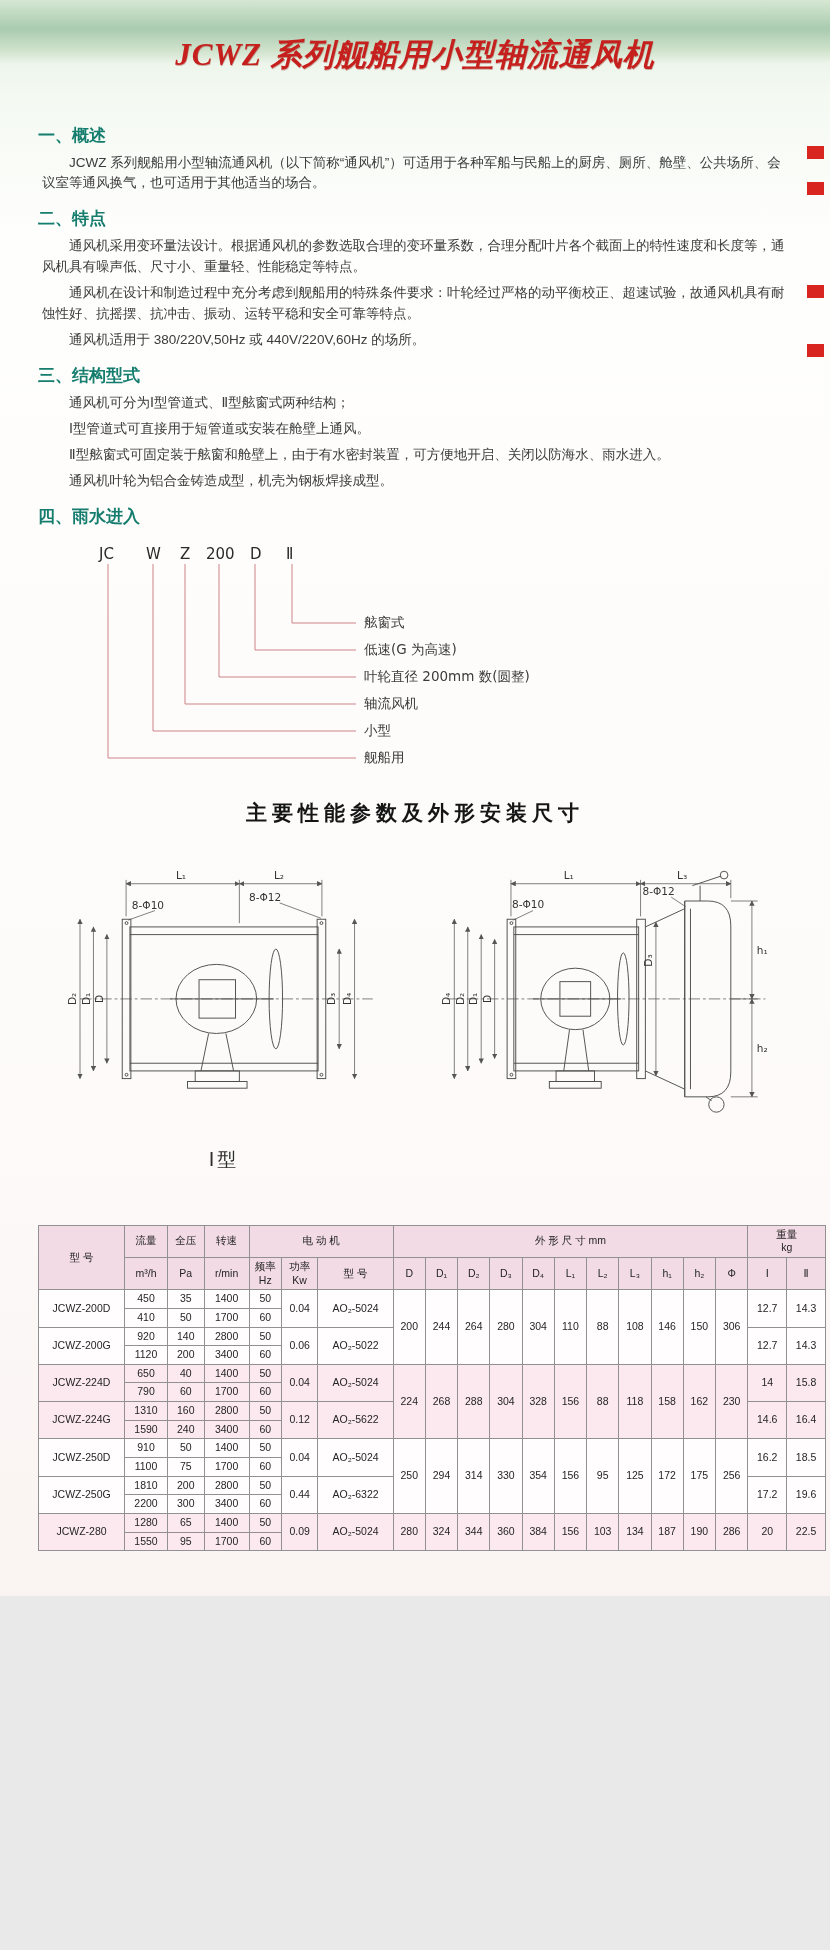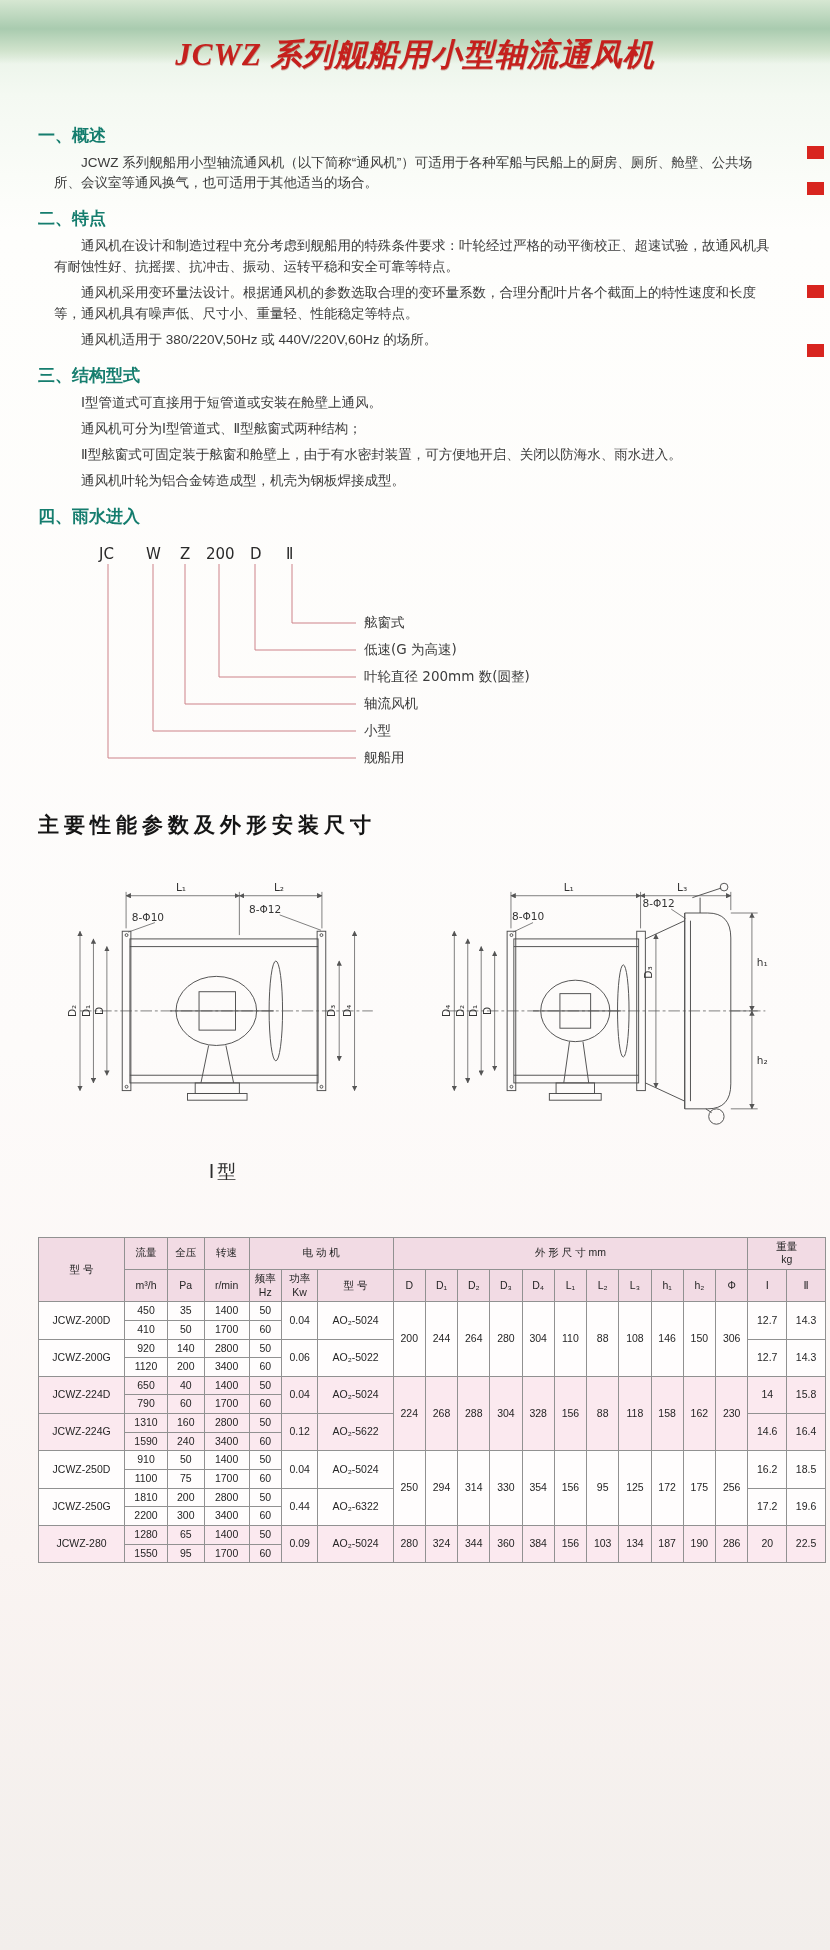--- a/index.html
+++ b/index.html
@@ -1,31 +1,31 @@
 <!DOCTYPE html>
 <html><head>
 <meta charset="utf-8">
 <style>
   html,body{margin:0;padding:0;}
   body{width:830px;font-family:"Liberation Sans","DejaVu Sans",sans-serif;background:#e9e9e9;}
-  .page{position:relative;width:830px;height:1950px;overflow:hidden;
+  .page{position:relative;width:830px;height:1596px;overflow:hidden;
     background:linear-gradient(180deg,#e0eedf 0px,#f4f9f2 95px,#fefefc 230px,#fdfbfa 1050px,#faf4f2 1550px,#f2eeeb 1950px);}
   .banner{position:absolute;top:0;left:0;width:100%;height:64px;
     background:linear-gradient(180deg,#d6e7d2 0%,#a9cbaf 45%,#cfe2cb 78%,rgba(240,246,238,0) 100%);}
   .doc-title{position:relative;padding-top:13px;text-align:center;
     font-family:"Liberation Serif","DejaVu Serif",serif;font-style:italic;font-weight:bold;
     font-size:31px;color:#c5201d;letter-spacing:1px;text-shadow:.5px .5px 0 rgba(140,25,18,.35);}
   .content{position:relative;padding:14px 38px 0 38px;}
   .sec-h{color:#157d6e;font-size:17px;font-weight:bold;margin:13px 0 6px;}
-  .para{font-size:13.5px;line-height:1.55;color:#3b3b3b;text-indent:2em;margin:0 16px 5px;}
+  .para{font-size:13.5px;line-height:1.55;color:#3b3b3b;text-indent:2em;margin:0 4px 5px;}
   .model-diagram{margin:13px 0 0 16px;}
   .code-text{font-size:15px;fill:#2a2a2a;}
   .label-text{font-size:13.5px;fill:#3b3b3b;}
   .connector{stroke:#cd8289;stroke-width:1;fill:none;}
-  .params-heading{text-align:left;font-size:21px;font-weight:bold;color:#151515;letter-spacing:5px;margin:26px 0 4px;}
+  .params-heading{text-align:center;font-size:21px;font-weight:bold;color:#151515;letter-spacing:5px;margin:14px 0 4px;}
   .drawings{display:flex;justify-content:space-between;padding:22px 0 0;}
   .drawing{width:372px;text-align:center;}
   .fan-svg{width:372px;height:288px;}
   .caption{font-size:19px;color:#2d2d2d;letter-spacing:3px;margin-top:2px;}
   .draw{stroke:#4e4e4e;stroke-width:1;fill:none;}
   .dimline{stroke:#5a5a5a;stroke-width:.8;fill:none;}
   .dlabel text{font-size:11px;fill:#333;}
   svg text{font-family:"DejaVu Sans",sans-serif;}
   .spec-table{table-layout:fixed;width:788px;margin:52px auto 0;border-collapse:collapse;background:#fffdfd;border:1.5px solid #787878;}
   .spec-table th,.spec-table td{border:1px solid #919191;font-size:10.5px;color:#252525;text-align:center;
@@ -43,29 +43,29 @@
 
   <div class="content">
 
     <section>
       <h2 class="sec-h">一、概述</h2>
       <p class="para">JCWZ 系列舰船用小型轴流通风机（以下简称“通风机”）可适用于各种军船与民船上的厨房、厕所、舱壁、公共场所、会议室等通风换气，也可适用于其他适当的场合。</p>
     </section>
 
     <section>
       <h2 class="sec-h">二、特点</h2>
+      <p class="para">通风机采用变环量法设计。根据通风机的参数选取合理的变环量系数，合理分配叶片各个截面上的特性速度和长度等，通风机具有噪声低、尺寸小、重量轻、性能稳定等特点。</p>
       <p class="para">通风机在设计和制造过程中充分考虑到舰船用的特殊条件要求：叶轮经过严格的动平衡校正、超速试验，故通风机具有耐蚀性好、抗摇摆、抗冲击、振动、运转平稳和安全可靠等特点。</p>
-      <p class="para">通风机采用变环量法设计。根据通风机的参数选取合理的变环量系数，合理分配叶片各个截面上的特性速度和长度等，通风机具有噪声低、尺寸小、重量轻、性能稳定等特点。</p>
       <p class="para">通风机适用于 380/220V,50Hz 或 440V/220V,60Hz 的场所。</p>
     </section>
 
     <section>
       <h2 class="sec-h">三、结构型式</h2>
+      <p class="para">通风机可分为Ⅰ型管道式、Ⅱ型舷窗式两种结构；</p>
       <p class="para">Ⅰ型管道式可直接用于短管道或安装在舱壁上通风。</p>
-      <p class="para">通风机可分为Ⅰ型管道式、Ⅱ型舷窗式两种结构；</p>
       <p class="para">Ⅱ型舷窗式可固定装于舷窗和舱壁上，由于有水密封装置，可方便地开启、关闭以防海水、雨水进入。</p>
       <p class="para">通风机叶轮为铝合金铸造成型，机壳为钢板焊接成型。</p>
     </section>
 
     <section>
       <h2 class="sec-h">四、雨水进入</h2>
 
       <div class="model-diagram">
         <svg viewBox="0 0 700 240" width="700" height="240">
           <g>

